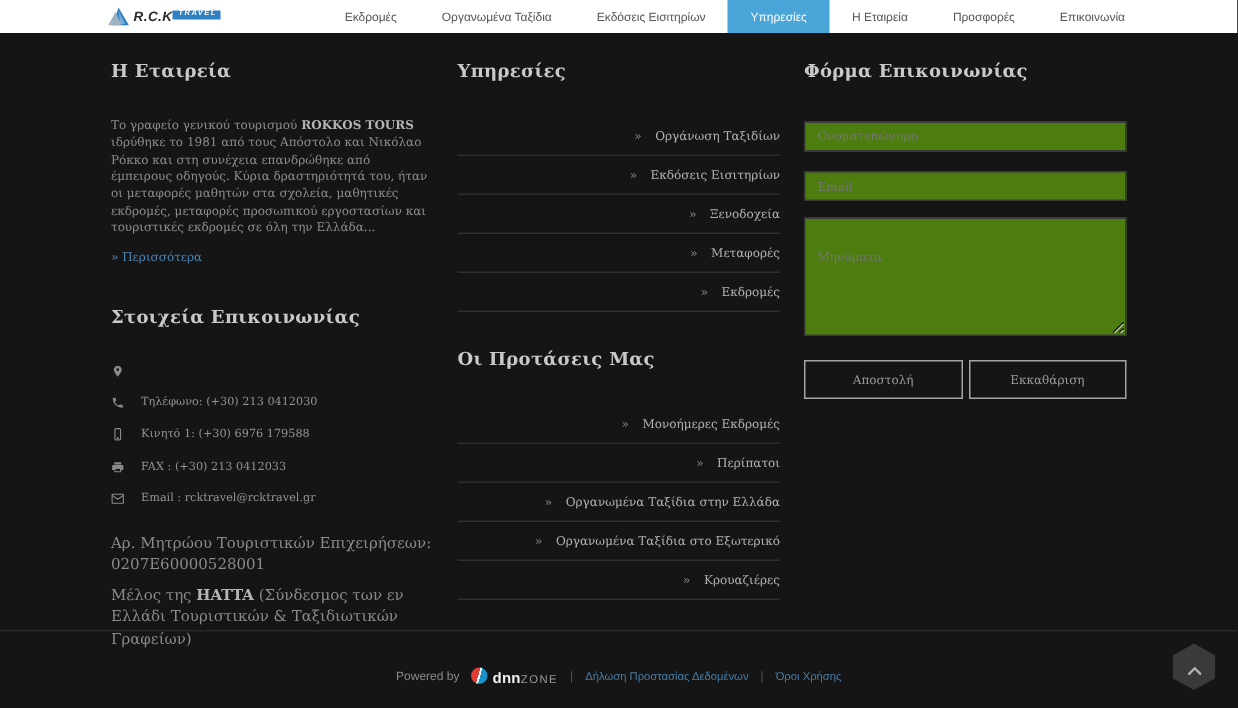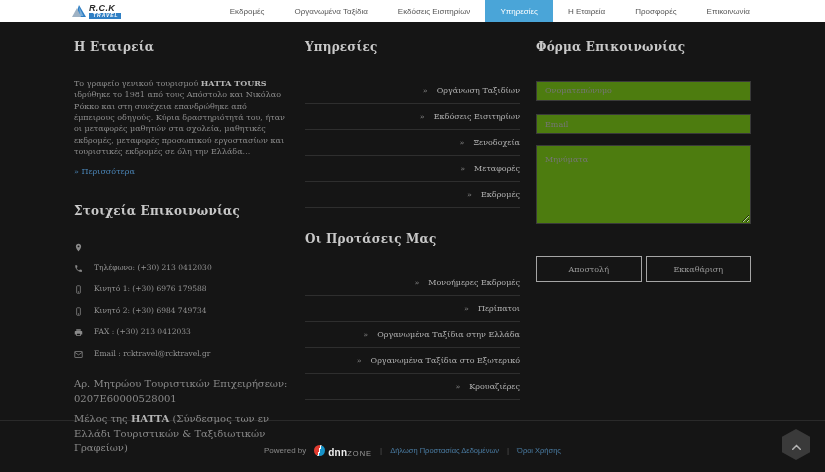--- a/index.html
+++ b/index.html
@@ -4,21 +4,21 @@
 <style>
   * { margin:0; padding:0; box-sizing:border-box; }
   html,body { width:825px; height:472px; overflow:hidden; }
   body { background:#151515; font-family:"DejaVu Serif", serif; position:relative; }
 
   
   .header { background:#ffffff; height:22px; display:flex; align-items:stretch;
             padding-left:72px; font-family:"Liberation Sans", sans-serif; }
   .logo { display:flex; align-items:center; gap:3px; cursor:pointer; }
   .logo svg { display:block; }
-  .logo-txt { display:flex; flex-direction:column; line-height:1; }
+  .logo-txt { display:flex; flex-direction:row; line-height:1; }
   .logo-title { font-style:italic; font-weight:800; font-size:9px; color:#2b2b2b; letter-spacing:.3px; }
   .logo-sub { font-style:italic; font-weight:700; font-size:5px; color:#ffffff; background:#2f7fc4;
               padding:0 2px 1px 4px; align-self:flex-start; letter-spacing:1px; }
   .nav { margin-left:auto; margin-right:60px; display:flex; align-items:stretch; }
   .nav-item { font-size:8px; color:#555; display:flex; align-items:center; padding:0 15px; cursor:pointer; }
   .nav-item.active { background:#4aa5d8; color:#ffffff; }
 
   
   .main { height:398px; padding:8px 74px 0; }
   .cols { display:flex; justify-content:space-between; }
@@ -40,21 +40,21 @@
 
   .link-list { list-style:none;text-align:right; }
   .link-list li { font-size:8px; color:#b3b3b3; padding:8px 0 8px; border-bottom:1px solid #2e2e2e;
                   cursor:pointer; }
   .link-list li::before { content:"\00BB"; color:#8a8a8a; margin-right:9px; font-size:8px; }
 
   
   .field { width:100%; height:20px; background:#4d7c0f; border:1px solid #3a3a3a; color:#dddddd;
            font-size:8px; padding:0 8px; margin-bottom:11px; font-family:"DejaVu Serif", serif; }
   .field::placeholder, textarea.field::placeholder { color:#757575; }
-  textarea.field { height:79px; padding-top:9px; resize:vertical; margin-bottom:28px; }
+  textarea.field { height:79px; padding-top:21px; resize:vertical; margin-bottom:12px; }
   .btn-row { display:flex; gap:4px; }
   .btn { flex:1; height:26px; background:transparent; border:1px solid #a5a5a5; color:#9b9b9b;
          font-size:8px; cursor:pointer; font-family:"DejaVu Serif", serif; }
 
   
   .footer { height:60px; border-top:1px solid #2a2a2a; display:flex; align-items:center;
             justify-content:center; gap:8px; font-family:"Liberation Sans", sans-serif; }
   .powered { font-size:8px; color:#8a8a8a; }
   .dnn-logo { display:flex; align-items:center; gap:3px; cursor:pointer; }
   .dnn-circle { width:11px; height:11px; border-radius:50%;
@@ -95,21 +95,21 @@
       <div class="nav-item">Προσφορές</div>
       <div class="nav-item">Επικοινωνία</div>
     </div>
 </div>
 
 <div class="main">
   <div class="cols">
 
     <div class="col">
       <h2>Η Εταιρεία</h2>
-      <p class="para"><span>Το γραφείο γενικού τουρισμού </span><b>HATTA TOURS</b><span> ιδρύθηκε το 1981 από τους Απόστολο και Νικόλαο Ρόκκο και στη συνέχεια επανδρώθηκε από έμπειρους οδηγούς. Κύρια δραστηριότητά του, ήταν οι μεταφορές μαθητών στα σχολεία, μαθητικές εκδρομές, μεταφορές προσωπικού εργοστασίων και τουριστικές εκδρομές σε όλη την Ελλάδα...</span></p>
+      <p class="para"><span>Το γραφείο γενικού τουρισμού </span><b>ROKKOS TOURS</b><span> ιδρύθηκε το 1981 από τους Απόστολο και Νικόλαο Ρόκκο και στη συνέχεια επανδρώθηκε από έμπειρους οδηγούς. Κύρια δραστηριότητά του, ήταν οι μεταφορές μαθητών στα σχολεία, μαθητικές εκδρομές, μεταφορές προσωπικού εργοστασίων και τουριστικές εκδρομές σε όλη την Ελλάδα...</span></p>
       <a class="more">» Περισσότερα</a>
 
       <h2 style="margin-top:26px;">Στοιχεία Επικοινωνίας</h2>
       <ul class="contact-list" id="contact-list">
           <li class="contact-row">
             <span class="cicon">
               <svg viewBox="0 0 24 24" fill="currentColor">
                 <path d="M12 2C8.1 2 5 5.1 5 9c0 5.2 7 13 7 13s7-7.8 7-13c0-3.9-3.1-7-7-7zm0 9.5A2.5 2.5 0 1 1 12 6.5a2.5 2.5 0 0 1 0 5z"></path>
               </svg>
             </span>
@@ -123,29 +123,20 @@
             <span class="ctext">Τηλέφωνο: (+30) 213 0412030</span>
           </li>
           <li class="contact-row">
             <span class="cicon">
               <svg viewBox="0 0 24 24" fill="none" stroke="currentColor" stroke-width="2">
                 <rect x="7" y="2" width="10" height="20" rx="2"></rect>
                 <circle cx="12" cy="18.5" r="0.8" fill="currentColor"></circle>
               </svg>
             </span>
             <span class="ctext">Κινητό 1: (+30) 6976 179588</span>
-          </li>
-          <li class="contact-row">
-            <span class="cicon">
-              <svg viewBox="0 0 24 24" fill="none" stroke="currentColor" stroke-width="2">
-                <rect x="7" y="2" width="10" height="20" rx="2"></rect>
-                <circle cx="12" cy="18.5" r="0.8" fill="currentColor"></circle>
-              </svg>
-            </span>
-            <span class="ctext">Κινητό 2: (+30) 6984 749734</span>
           </li>
           <li class="contact-row">
             <span class="cicon">
               <svg viewBox="0 0 24 24" fill="currentColor">
                 <path d="M6 3h12v4H6zM4 8h16a2 2 0 0 1 2 2v7h-4v4H6v-4H2v-7a2 2 0 0 1 2-2zm4 7v4h8v-4H8z"></path>
               </svg>
             </span>
             <span class="ctext">FAX : (+30) 213 0412033</span>
           </li>
           <li class="contact-row">

